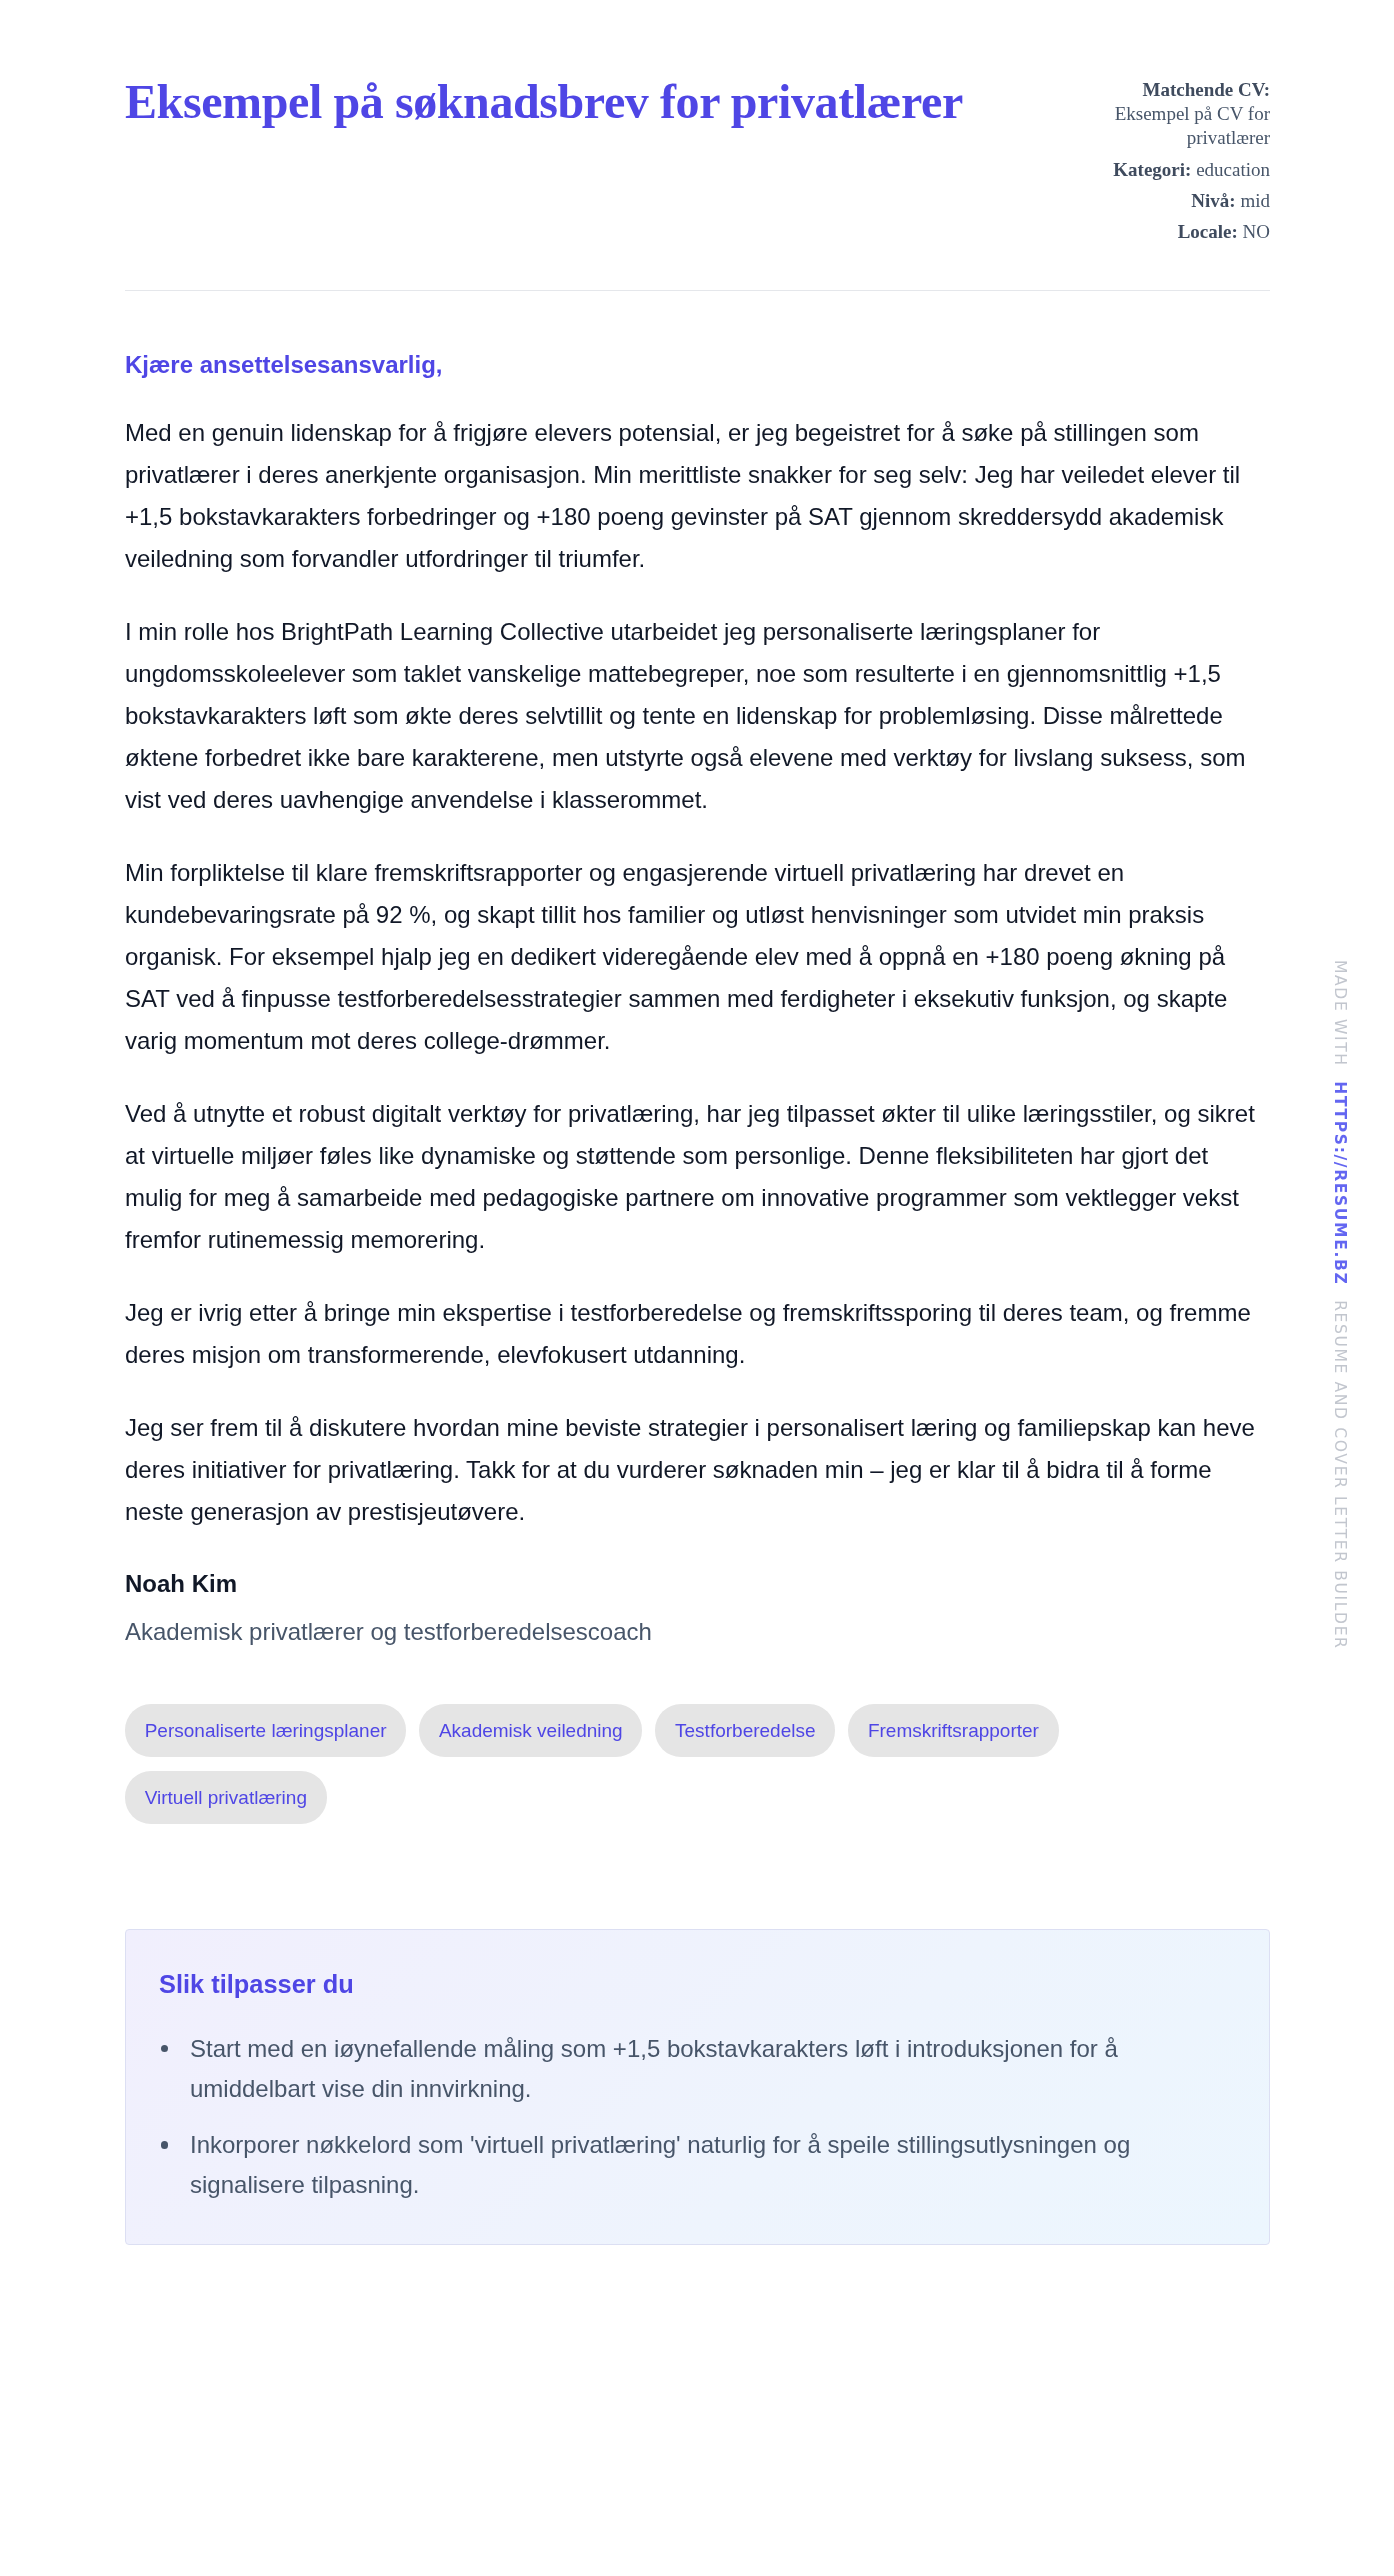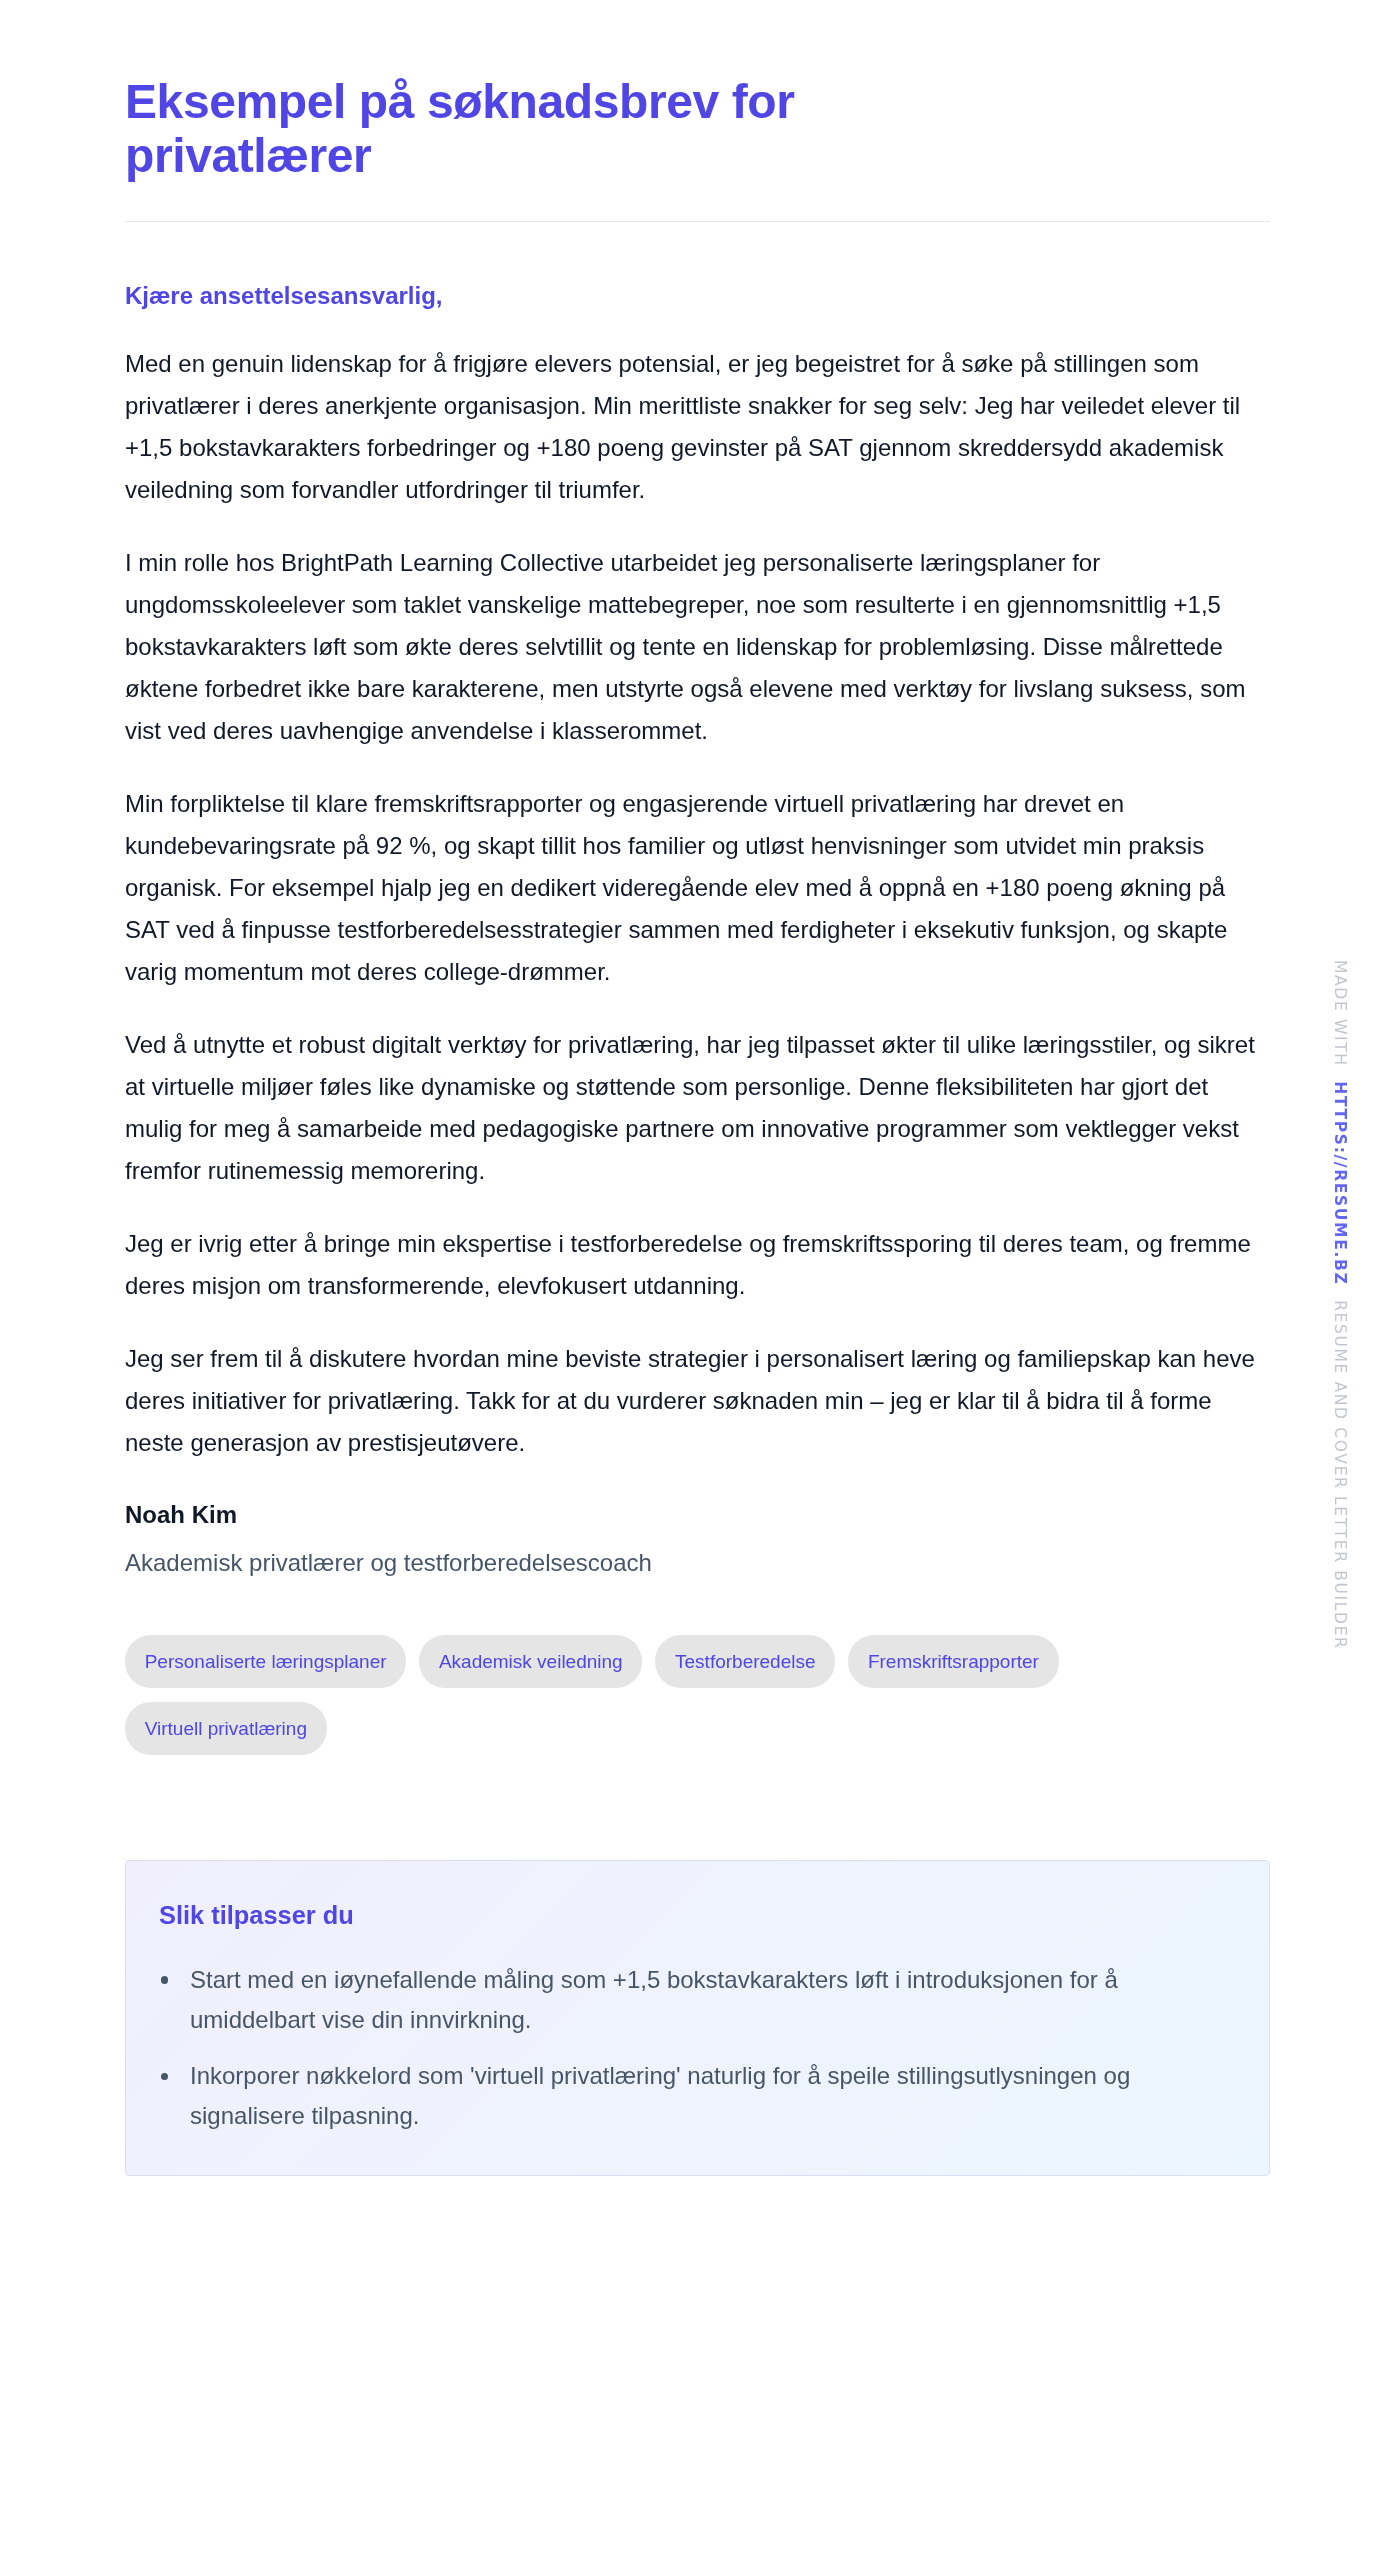--- a/index.html
+++ b/index.html
@@ -15,20 +15,21 @@
       min-height: 2576px;
       padding: 75px 125px 66px 125px;
     }
     
     .header {
       display: flex;
       justify-content: space-between;
       align-items: flex-start;
       padding-bottom: 38px;
       border-bottom: 1.6px solid #e5e7eb;
+      font-family: Liberation Serif, serif;
     }
     .header-left { width: 886px; }
     .title {
       font-size: 48px;
       line-height: 54px;
       font-weight: 700;
       color: #4f46e5;
       letter-spacing: -0.4px;
     }
     .subtitle {
@@ -164,20 +165,38 @@
     }
   </style>
 </head>
 <body>
 
 <div class="page">
 
   <header class="header">
     <div class="header-left">
       <h1 class="title">Eksempel på søknadsbrev for privatlærer</h1>
+    </div>
+    <div class="meta">
+      <div class="meta-row block">
+        <span class="k">Matchende CV:</span>
+        <span class="v">Eksempel på CV for privatlærer</span>
+      </div>
+      <div class="meta-row">
+        <span class="k">Kategori:</span>
+        <span class="v">education</span>
+      </div>
+      <div class="meta-row">
+        <span class="k">Nivå:</span>
+        <span class="v">mid</span>
+      </div>
+      <div class="meta-row">
+        <span class="k">Locale:</span>
+        <span class="v">NO</span>
+      </div>
     </div>
   </header>
 
   <section class="letter">
     <p class="greeting">Kjære ansettelsesansvarlig,</p>
     <p class="para first">Med en genuin lidenskap for å frigjøre elevers potensial, er jeg begeistret for å søke på stillingen som privatlærer i deres anerkjente organisasjon. Min merittliste snakker for seg selv: Jeg har veiledet elever til +1,5 bokstavkarakters forbedringer og +180 poeng gevinster på SAT gjennom skreddersydd akademisk veiledning som forvandler utfordringer til triumfer.</p>
     <p class="para">I min rolle hos BrightPath Learning Collective utarbeidet jeg personaliserte læringsplaner for ungdomsskoleelever som taklet vanskelige mattebegreper, noe som resulterte i en gjennomsnittlig +1,5 bokstavkarakters løft som økte deres selvtillit og tente en lidenskap for problemløsing. Disse målrettede øktene forbedret ikke bare karakterene, men utstyrte også elevene med verktøy for livslang suksess, som vist ved deres uavhengige anvendelse i klasserommet.</p>
     <p class="para">Min forpliktelse til klare fremskriftsrapporter og engasjerende virtuell privatlæring har drevet en kundebevaringsrate på 92 %, og skapt tillit hos familier og utløst henvisninger som utvidet min praksis organisk. For eksempel hjalp jeg en dedikert videregående elev med å oppnå en +180 poeng økning på SAT ved å finpusse testforberedelsesstrategier sammen med ferdigheter i eksekutiv funksjon, og skapte varig momentum mot deres college-drømmer.</p>
     <p class="para">Ved å utnytte et robust digitalt verktøy for privatlæring, har jeg tilpasset økter til ulike læringsstiler, og sikret at virtuelle miljøer føles like dynamiske og støttende som personlige. Denne fleksibiliteten har gjort det mulig for meg å samarbeide med pedagogiske partnere om innovative programmer som vektlegger vekst fremfor rutinemessig memorering.</p>
     <p class="para">Jeg er ivrig etter å bringe min ekspertise i testforberedelse og fremskriftssporing til deres team, og fremme deres misjon om transformerende, elevfokusert utdanning.</p>

